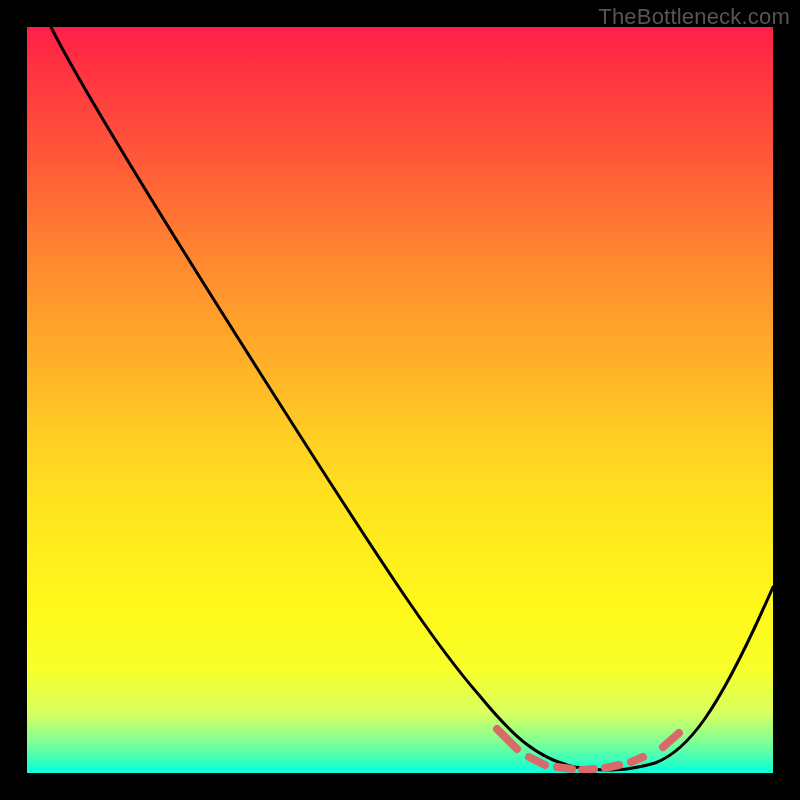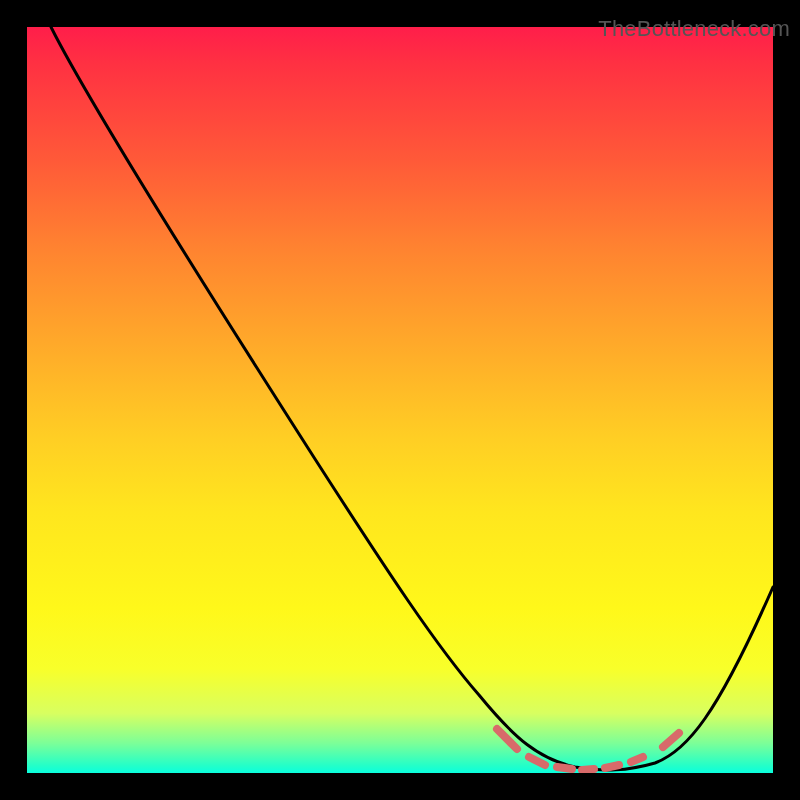--- a/index.html
+++ b/index.html
@@ -28,21 +28,21 @@
       #fff81a 78%,
       #f8ff2a 86%,
       #d8ff60 92%,
       #7cff98 96%,
       #24ffc8 99%,
       #0affde 100%
     );
   }
   .watermark {
     position: absolute;
-    top: 16px;
+    top: 4px;
     right: 10px;
     color: #555;
     font-size: 22px;
     font-weight: 500;
     letter-spacing: 0.2px;
   }
   svg.curve {
     position: absolute;
     left: 0;
     top: 0;

